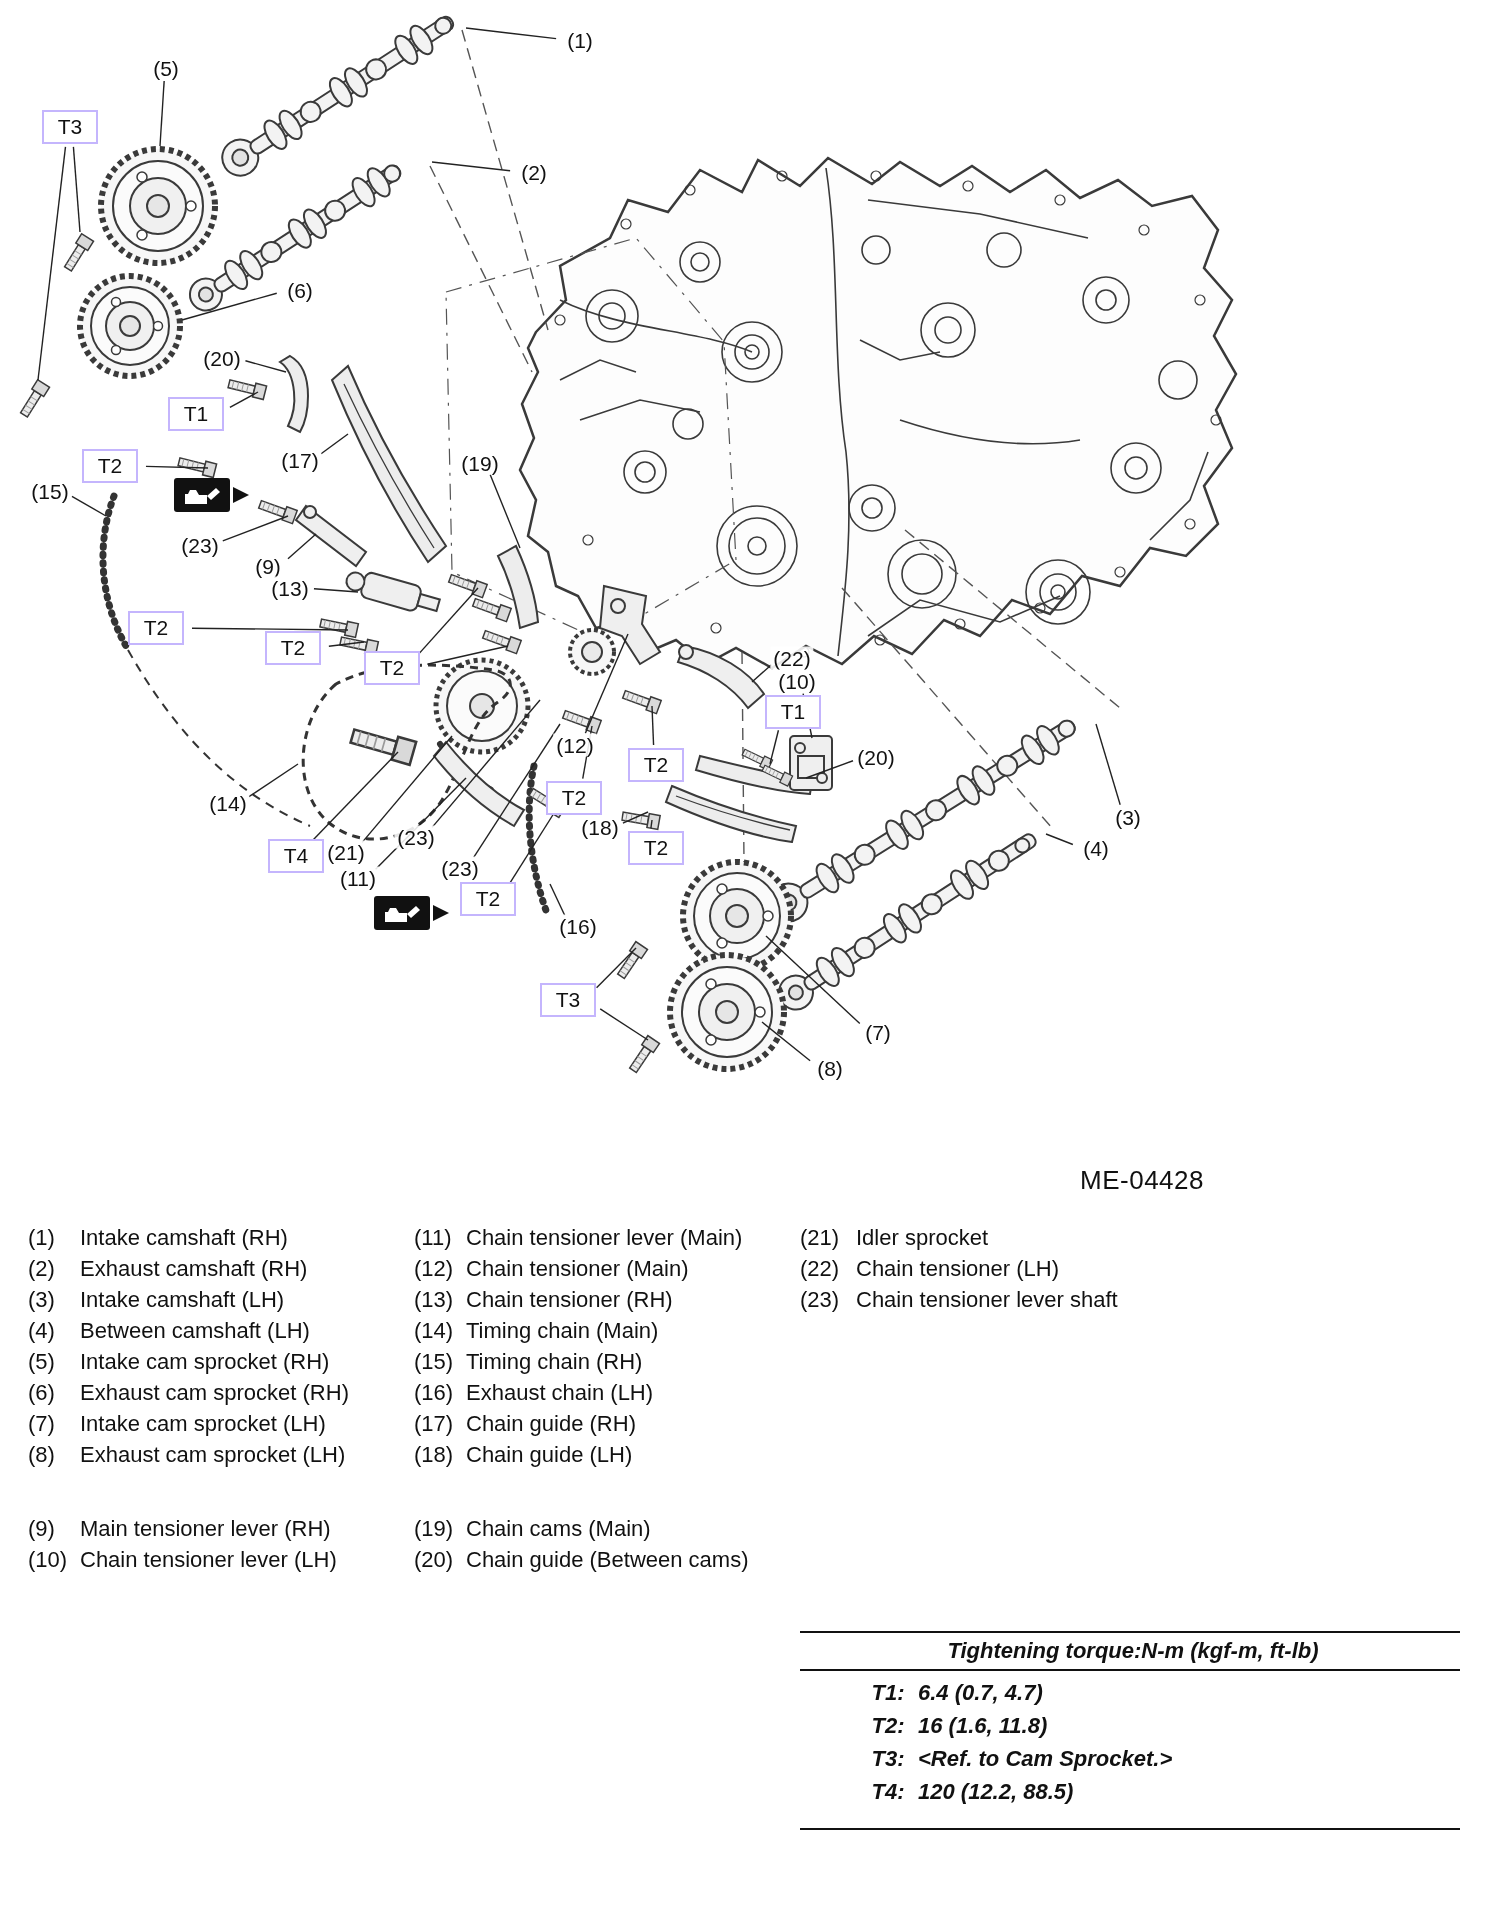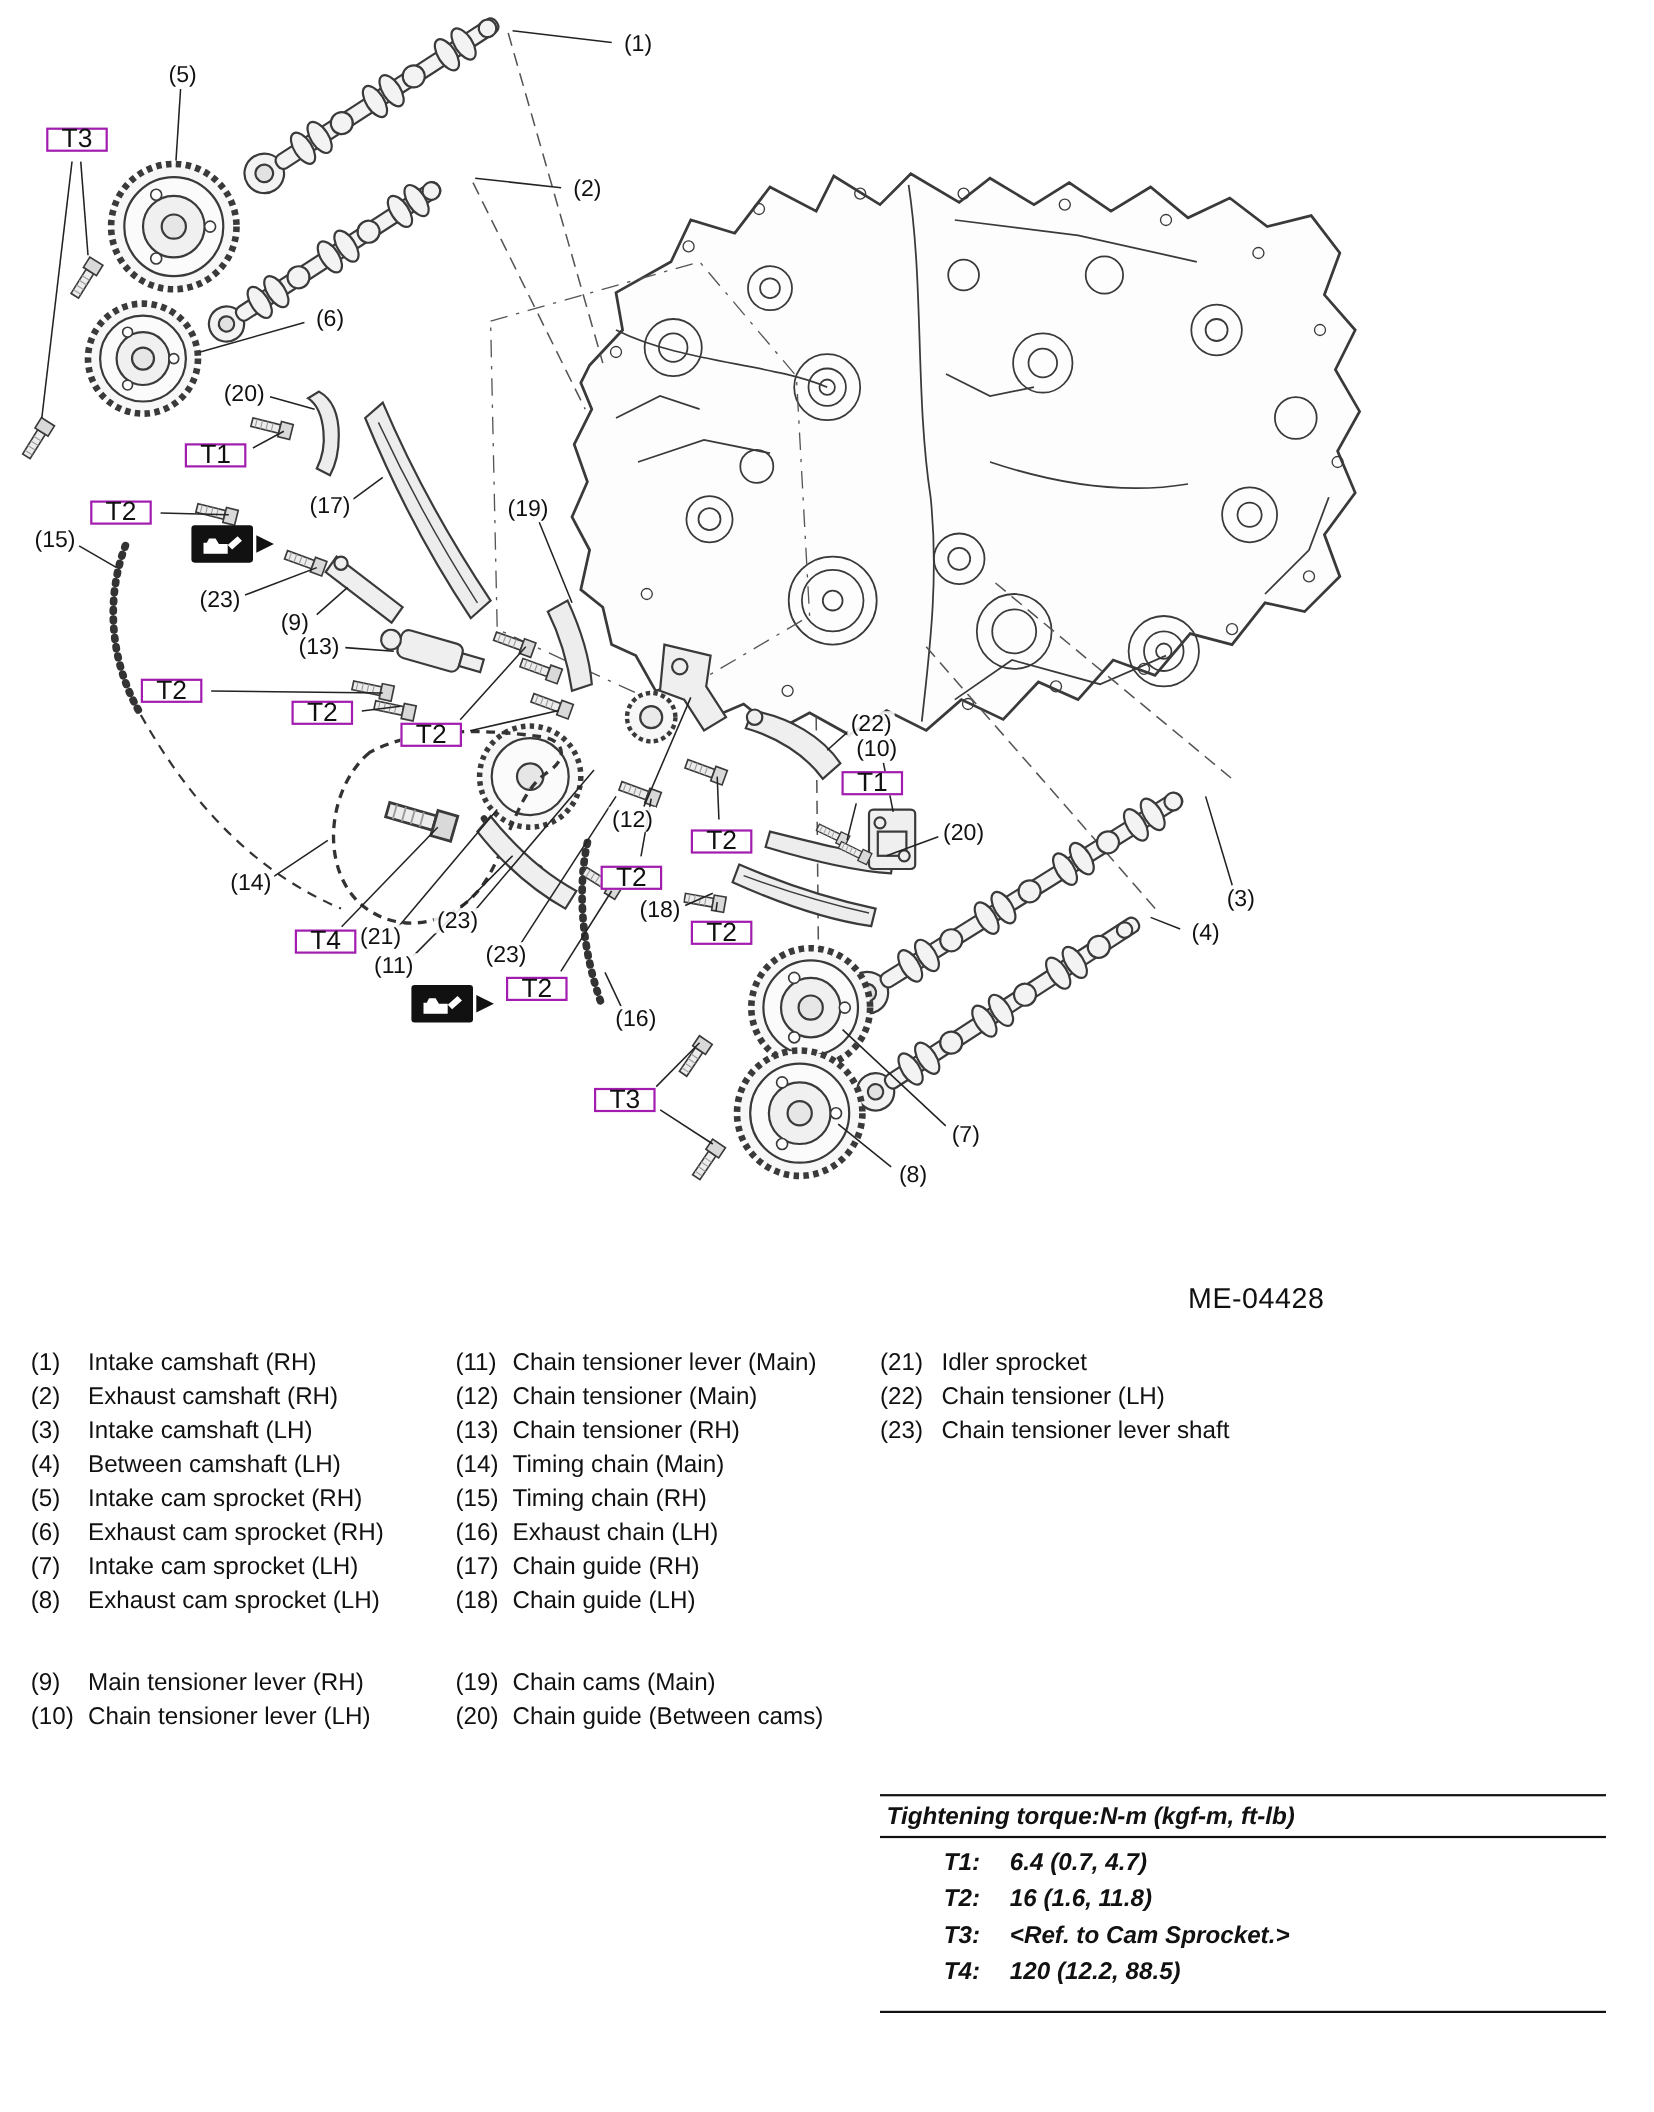--- a/index.html
+++ b/index.html
@@ -18,44 +18,44 @@
   .overlay { z-index: 2; }
   #annotation-layer { position: absolute; inset: 0; z-index: 3; }
 
   .callout {
     position: absolute; transform: translate(-50%,-50%);
     font-size: 21px; line-height: 1; padding: 1px 3px;
     background: rgba(255,255,255,.88); white-space: nowrap;
   }
   .torque-box {
     position: absolute; transform: translate(-50%,-50%);
-    min-width: 56px; height: 22px; padding: 0 12px;
-    border: 2px solid #a21caf; background: #fff;
+    min-width: 56px; height: 34px; padding: 0 12px;
+    border: 2px solid #c4b5fd; background: #fff;
     display: flex; align-items: center; justify-content: center;
-    font-size: 24px;
+    font-size: 21px;
   }
   .oil-icon { position: absolute; transform: translate(-50%,-50%); }
   .ref-code {
     position: absolute; right: 300px; bottom: 14px;
     font-size: 26px; letter-spacing: .5px;
   }
 
   
   .legend { display: flex; padding-left: 28px; margin-top: 12px; }
   .legend-col { width: 386px; }
   .legend-col.third { flex: 1; padding-right: 44px; }
   .legend-item { display: flex; font-size: 22px; line-height: 31px; }
   .legend-num { width: 52px; flex: none; }
   .third .legend-num { width: 56px; }
   .legend-col:not(.third) .legend-item:nth-child(9) { margin-top: 43px; }
 
   .torque-table {
     margin-top: 316px;
     border-top: 2px solid #111; border-bottom: 2px solid #111;
-    font-style: italic; font-weight: bold;
+    font-style: italic; font-weight: bold; text-align: center;
   }
   .torque-title { font-size: 22px; line-height: 36px; padding-left: 6px; border-bottom: 2px solid #111; }
   .torque-rows { padding: 5px 0 20px 58px; }
   .torque-row { display: flex; font-size: 22px; line-height: 33px; }
   .torque-id { width: 60px; flex: none; }
 </style>
 </head>
 <body>
 
 <div class="page">

